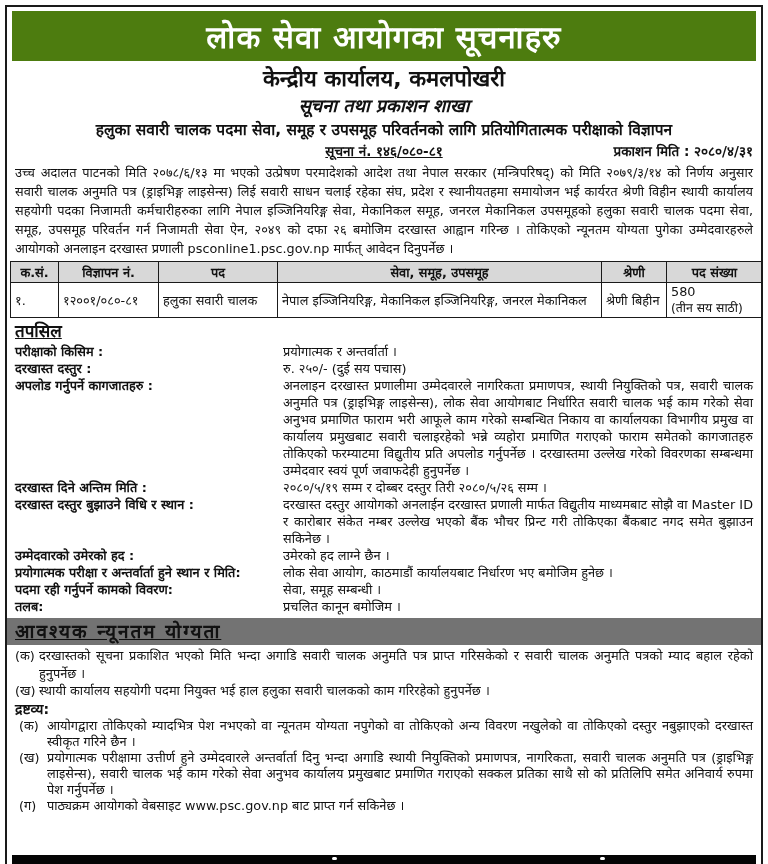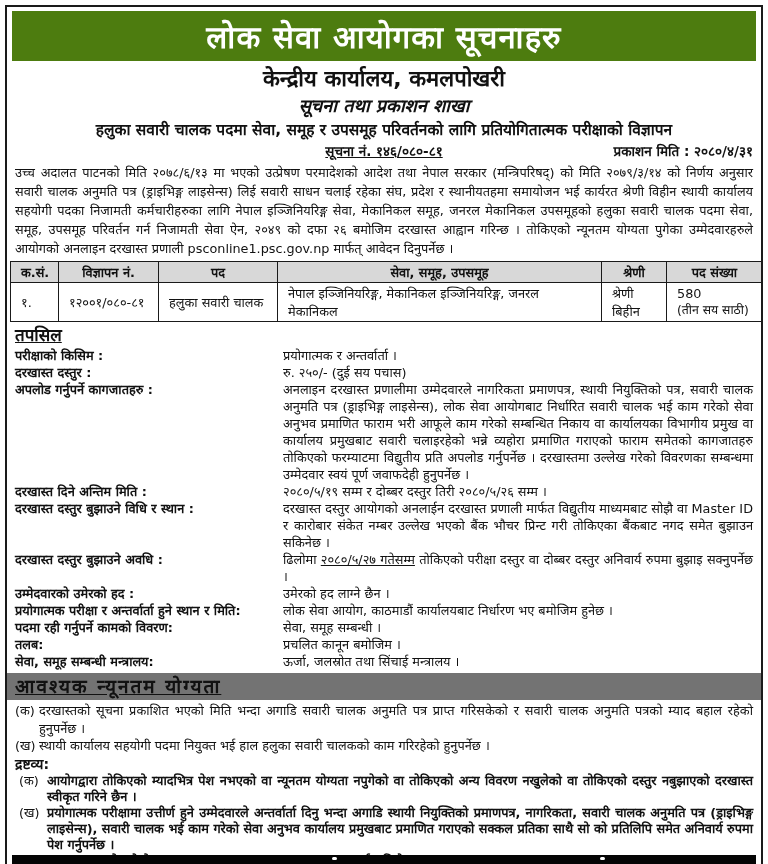--- a/index.html
+++ b/index.html
@@ -22,21 +22,21 @@
   .publish-date { position:absolute; right:8px; top:0; }
   .intro {
     padding:2px 8px 0 8px; font-size:12.8px; line-height:19px;
     text-align:justify; text-justify:inter-word;
   }
   table.ad-table {
     width:752px; margin:3px 3px 0 3px; border-collapse:collapse; table-layout:fixed;
     font-size:12.8px;
   }
   table.ad-table th, table.ad-table td {
-    border:1.5px solid #1a1a1a; vertical-align:middle; padding:1px 10px;
+    border:1.5px solid #1a1a1a; vertical-align:middle; padding:1px 4px;
     overflow:hidden;
   }
   table.ad-table th { background:#d8d8d8; font-weight:bold; height:20px; }
   table.ad-table td { height:34px; }
   .count-words { display:block; font-size:12.3px; }
   .tapsil-heading {
     margin:3px 0 1px 8px; font-size:17px; font-weight:bold;
     text-decoration:underline; line-height:21px;
   }
   .kv { padding:0 8px; font-size:12.8px; }
@@ -50,21 +50,21 @@
   }
   .section-heading span { text-decoration:underline; }
   .qual-list { padding:2px 8px 0 8px; font-size:12.8px; }
   .qual-item { display:flex; line-height:17.5px; }
   .qual-item .marker { flex:0 0 24px; }
   .qual-item .text { flex:1; text-align:justify; }
   .note-heading { padding:1px 0 0 8px; font-size:14px; font-weight:bold; line-height:17px; }
   .note-list { padding:0 8px 0 12px; font-size:12.8px; }
   .note-item { display:flex; line-height:16px; }
   .note-item .marker { flex:0 0 28px; }
-  .note-item .text { flex:1; text-align:justify;font-weight:bold; }
+  .note-item .text { flex:1; text-align:justify; }
   .bottom-bar {
     position:absolute; left:5px; bottom:0; width:744px; height:9px; background:#050505;
   }
   .bottom-bar .tip { position:absolute; top:2px; width:5px; height:3px; background:#fff; border-radius:2px; }
   .tip-a { left:43%; }
   .tip-b { left:79%; }
 </style>
 </head>
 <body>
 
@@ -134,42 +134,34 @@
     </div>
     <div class="kv-row">
       <span class="kv-label">दरखास्त दिने अन्तिम मिति :</span>
       <span class="kv-value">२०८०/५/१९  सम्म र दोब्बर दस्तुर तिरी २०८०/५/२६ सम्म ।</span>
     </div>
     <div class="kv-row">
       <span class="kv-label">दरखास्त दस्तुर बुझाउने विधि र स्थान :</span>
       <span class="kv-value">दरखास्त दस्तुर आयोगको अनलाईन दरखास्त प्रणाली मार्फत विद्युतीय माध्यमबाट सोझै वा Master ID र कारोबार संकेत नम्बर उल्लेख भएको बैंक भौचर प्रिन्ट गरी तोकिएका बैंकबाट नगद समेत बुझाउन सकिनेछ ।</span>
     </div>
     <div class="kv-row">
-      <span class="kv-label">दरखास्त दस्तुर बुझाउने अवधि :</span>
-      <span class="kv-value"><span>ढिलोमा </span><span class="underline">२०८०/५/२७ गतेसम्म</span><span> तोकिएको परीक्षा दस्तुर वा दोब्बर दस्तुर अनिवार्य रुपमा बुझाइ सक्नुपर्नेछ ।</span></span>
-    </div>
-    <div class="kv-row">
       <span class="kv-label">उम्मेदवारको उमेरको हद :</span>
       <span class="kv-value">उमेरको हद लाग्ने छैन ।</span>
     </div>
     <div class="kv-row">
       <span class="kv-label">प्रयोगात्मक परीक्षा र अन्तर्वार्ता हुने स्थान र मिति:</span>
       <span class="kv-value">लोक सेवा आयोग, काठमाडौं कार्यालयबाट निर्धारण भए बमोजिम हुनेछ ।</span>
     </div>
     <div class="kv-row">
       <span class="kv-label">पदमा रही गर्नुपर्ने कामको विवरण:</span>
       <span class="kv-value">सेवा, समूह सम्बन्धी ।</span>
     </div>
     <div class="kv-row">
       <span class="kv-label">तलब:</span>
       <span class="kv-value">प्रचलित कानून बमोजिम ।</span>
-    </div>
-    <div class="kv-row">
-      <span class="kv-label">सेवा, समूह सम्बन्धी मन्त्रालय:</span>
-      <span class="kv-value">ऊर्जा, जलस्रोत तथा सिंचाई मन्त्रालय ।</span>
     </div>
   </div>
 
   <div class="section-heading">
     <span>आवश्यक न्यूनतम योग्यता</span>
   </div>
 
   <div class="qual-list">
     <div class="qual-item">
       <span class="marker">(क)</span>

